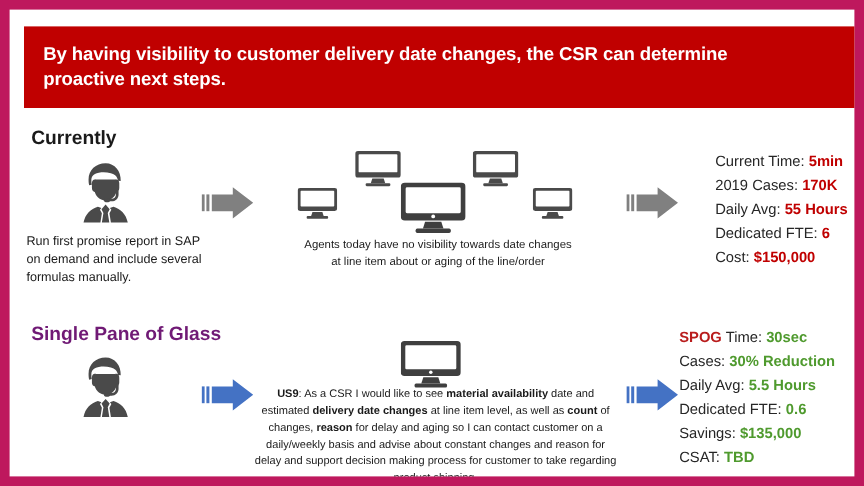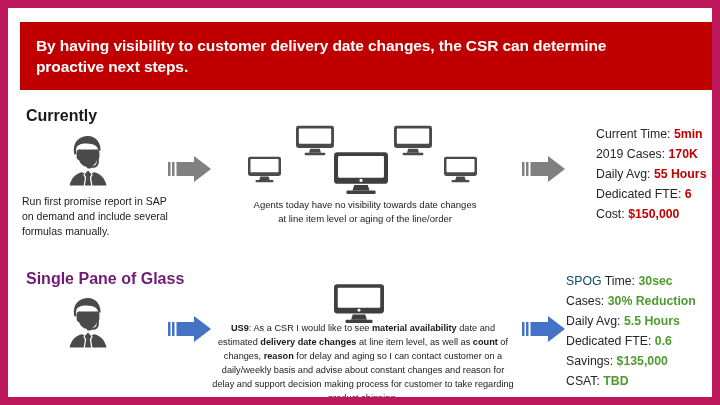--- a/index.html
+++ b/index.html
@@ -139,21 +139,21 @@
     line-height: 1.62;
     color: #262626;
   }
   #metrics-currently { left: 558px; top: 117px; margin-left: 30px; }
   #metrics-spog      { left: 558px; top: 264px; }
   .metric-row { white-space: nowrap; }
   .metric-label { color: #262626; }
   .metric-value { font-weight: bold; }
   .val-red   { color: #C00000; }
   .val-green { color: #4F9A2E; }
-  .prefix-blue { color: #0c4a6e; font-weight: normal; }
+  .prefix-blue { color: #b91c1c; font-weight: bold; }
 </style>
 </head>
 <body>
 
 <div id="slide">
 
   <div id="header-banner">
     <div id="header-title">By having visibility to customer delivery date changes, the CSR can determine proactive next steps.</div>
   </div>
 
@@ -233,21 +233,21 @@
           <circle cx="24" cy="27" r="1.4"></circle>
           <path d="M18 31h12l1.6 5H16.4z"></path>
           <rect x="11" y="36" width="26" height="3.2" rx="1.2"></rect>
         </g>
       </svg>
     </div>
   </div>
 
   <div id="center-caption-currently">
     <span>Agents today have no visibility towards date changes</span><br>
-    <span>at line item level or aging of the line/order</span>
+    <span>at line item about or aging of the line/order</span>
   </div>
 
   <div class="arrow" id="arrow-right-currently">
     <svg width="44" height="32" viewBox="0 0 44 32" aria-hidden="true">
       <g fill="#808080">
         <rect x="0" y="9" width="2.5" height="14"></rect>
         <rect x="4" y="9" width="2.5" height="14"></rect>
         <path d="M8.5 9 H26 V3 L43 16 L26 29 V23 H8.5 Z"></path>
       </g>
     </svg>

